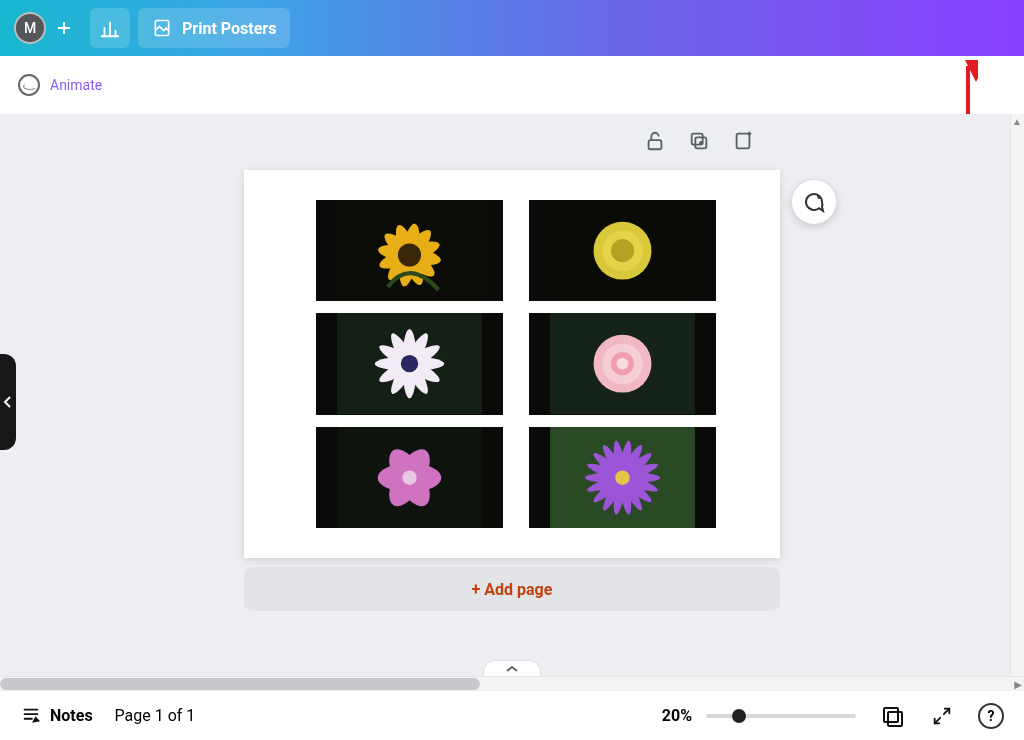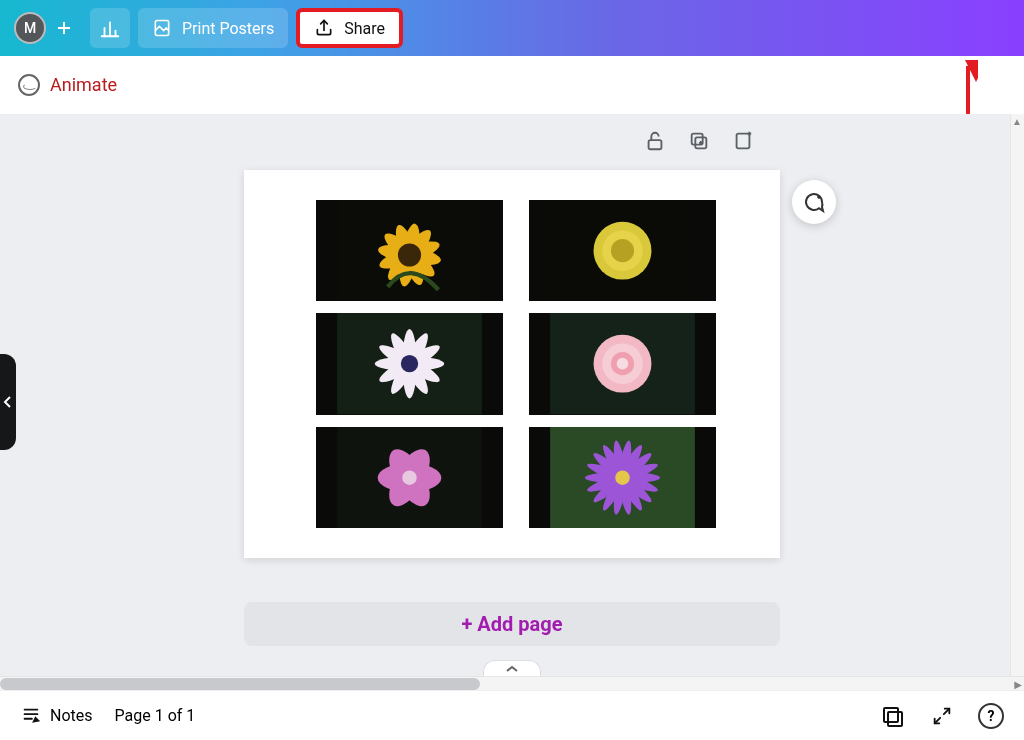--- a/index.html
+++ b/index.html
@@ -12,62 +12,62 @@
       display: flex;
       align-items: center;
       padding: 0 14px;
       gap: 8px;
       color: #fff;
     }
     .doc-title { font-size: 16px; font-weight: 700; flex: 1; white-space: nowrap; overflow: hidden; text-overflow: ellipsis; }
     .avatar { width: 32px; height: 32px; border-radius: 50%; background: #54575a; border: 2px solid rgba(255,255,255,0.6); display: flex; align-items: center; justify-content: center; font-size: 14px; font-weight: 500; color:#fff; }
     .hdr-btn { height: 40px; border-radius: 6px; display: flex; align-items: center; justify-content: center; background: rgba(255,255,255,0.16); cursor: pointer; }
     .hdr-btn.icon { width: 40px; }
-    .hdr-btn.text { padding: 15px 14px; gap: 10px; font-size: 16px; font-weight: 400; color:#fff; }
+    .hdr-btn.text { padding: 15px 14px; gap: 10px; font-size: 16px; font-weight: 700; color:#fff; }
     .plus-btn { width: 24px; height: 24px; border-radius: 50%; display:flex; align-items:center; justify-content:center; cursor:pointer; margin-left:-2px; margin-right:6px; }
     .share-btn { background: #fff !important; color: #111 !important; border: 4px solid #e31b23; position: relative; }
     
     
     .annotate { position: absolute; pointer-events:none; }
     .arrow-down { top: 60px; left: 958px; }
 
     
     .second-bar { height: 58px; display:flex; align-items:center; padding: 0 18px; gap: 12px; border-bottom: 1px solid rgba(0,0,0,0); }
-    .animate-btn { display:flex; align-items:center; gap:10px; cursor:pointer; font-size: 18px; color:#b91c1c; }
+    .animate-btn { display:flex; align-items:center; gap:10px; cursor:pointer; font-size: 14px; color:#8b5cf6; }
     .circle-icon { width: 22px; height:22px; border-radius:50%; border:2px solid #666; position:relative; }
     .circle-icon::after { content:""; position:absolute; top:7px; left:3px; width:12px; height:5px; border-radius:50%; border:1.5px solid #888; border-top-color:transparent; border-right-color:transparent;}
 
     
     .canvas-area { flex:1; background:#eceef1; position:relative; overflow:hidden; }
     .collapse-tab { position:absolute; left:0; top:50%; transform:translateY(-50%); width:16px; height:96px; background:#151719; border-radius:0 12px 12px 0; display:flex; align-items:center; justify-content:center; cursor:pointer;}
     .collapse-tab svg { transform: rotate(180deg); }
 
     .page-tools { position:absolute; top:14px; left:50%; transform:translateX(130px); display:flex; gap:18px; }
     .page-tools .tool { width:26px; height:26px; display:flex; align-items:center; justify-content:center; cursor:pointer; color:#5b5f66; }
 
     .page-wrap { position:absolute; top:56px; left:50%; transform:translateX(-50%); }
     .page { width: 536px; height: 388px; background:#fff; box-shadow:0 2px 8px rgba(0,0,0,0.12); padding: 30px 64px 30px 72px; display:grid; grid-template-columns: 1fr 1fr; grid-template-rows: repeat(3,1fr); gap: 12px 26px; }
     .img-cell { background:#0a0b08; overflow:hidden; }
     .flower { width:100%; height:100%; display:flex; align-items:center; justify-content:center; }
 
     .fab { position:absolute; top:66px; left:50%; transform:translateX(280px); width:44px; height:44px; border-radius:50%; background:#fff; box-shadow:0 2px 10px rgba(0,0,0,0.18); display:flex; align-items:center; justify-content:center; cursor:pointer; }
 
-    .add-page { position:absolute; top:488px; left:50%; transform:translateX(-50%); width:536px; height:44px; border-radius:8px; background:#e2e4e8; display:flex; align-items:center; justify-content:center; font-size:20px; font-weight:700; color:#a21caf; cursor:pointer; }
+    .add-page { position:absolute; top:453px; left:50%; transform:translateX(-50%); width:536px; height:44px; border-radius:8px; background:#e2e4e8; display:flex; align-items:center; justify-content:center; font-size:16px; font-weight:700; color:#c2410c; cursor:pointer; }
 
     
     .hscroll { position:absolute; left:0; right:0; bottom:0; height:14px; background:#f4f4f4; border-top:1px solid #e5e5e5; }
     .hscroll-thumb { position:absolute; left:0; width:480px; height:12px; top:1px; background:#c7c9cc; border-radius:6px; cursor:pointer;}
     .hscroll-right { position:absolute; right:2px; top:2px; color:#888; font-size:10px;}
     .vscroll-up { position:absolute; right:2px; top:2px; color:#888; font-size:10px; }
     .canvas-area .vscroll { position:absolute; right:0; top:0; width:14px; bottom:14px; background:#f4f4f4; border-left:1px solid #e5e5e5;}
     .page-chevron { position:absolute; bottom:14px; left:50%; transform:translateX(-50%); width:58px; height:16px; background:#fff; border:1px solid #dcdde0; border-bottom:none; border-radius:12px 12px 0 0; display:flex; align-items:center; justify-content:center; cursor:pointer; }
 
     
     .footer { height:50px; display:flex; align-items:center; padding:0 20px; gap:22px; border-top:1px solid #eee; background:#fff;}
-    .footer .notes { display:flex; align-items:center; gap:8px; font-size:16px; font-weight:400; cursor:pointer; }
+    .footer .notes { display:flex; align-items:center; gap:8px; font-size:16px; font-weight:700; cursor:pointer; }
     .footer .page-ind { font-size:16px; font-weight:400; }
     .footer .spacer { flex:1; }
     .zoom-group { display:flex; align-items:center; gap:14px; }
     .zoom-val { font-size:16px; font-weight:700; }
     .slider { width:150px; height:4px; background:#d6d8dc; border-radius:2px; position:relative; cursor:pointer;}
     .slider-thumb { position:absolute; left:26px; top:-5px; width:14px; height:14px; border-radius:50%; background:#222; }
     .footer .f-icon { width:28px; height:28px; display:flex; align-items:center; justify-content:center; cursor:pointer; }
     .help-icon { width:26px; height:26px; border:2.2px solid #333; border-radius:50%; display:flex; align-items:center; justify-content:center; font-size:14px; font-weight:700; cursor:pointer;}
 
     
@@ -95,28 +95,20 @@
   </div>
 
   <div class="hdr-btn text">
     <svg width="20" height="20" viewBox="0 0 24 24" stroke="#fff" stroke-width="2" fill="none">
         <rect x="4" y="3" width="16" height="18" rx="2"></rect>
         <path d="M4 15l5-5 5 5 3-3 3 3"></path>
       </svg>
     <span>Print Posters</span>
   </div>
 
-  <div class="hdr-btn text share-btn">
-    <svg width="20" height="20" viewBox="0 0 24 24" stroke="#111" stroke-width="2" fill="none" stroke-linecap="round">
-        <path d="M4 14v4a2 2 0 002 2h12a2 2 0 002-2v-4"></path>
-        <path d="M12 3v12"></path>
-        <path d="M8 7l4-4 4 4"></path>
-      </svg>
-    <span>Share</span>
-  </div>
 </div>
 
 <svg class="annotate arrow-down" width="20" height="140" viewBox="0 0 20 140">
   <defs>
       <marker id="ah" markerWidth="8" markerHeight="8" refX="4" refY="2" orient="auto">
         <polygon points="8,0 0,4 8,8" fill="#e31b23"></polygon>
       </marker>
     </defs>
   <line x1="10" y1="136" x2="10" y2="6" stroke="#e31b23" stroke-width="4" marker-end="url(#ah)"></line>
 </svg>
@@ -278,20 +270,26 @@
 <div class="footer">
   <div class="notes">
     <svg width="22" height="22" viewBox="0 0 24 24" fill="none" stroke="#111" stroke-width="2" stroke-linecap="round">
         <path d="M5 5h14M5 10h14M5 15h8"></path>
         <path d="M17 14l3 3-5 1 2-4z" fill="#111"></path>
       </svg>
     <span>Notes</span>
   </div>
   <div class="page-ind">Page 1 of 1</div>
   <div class="spacer"></div>
+  <div class="zoom-group">
+    <span class="zoom-val">20%</span>
+    <div class="slider">
+      <div class="slider-thumb"></div>
+    </div>
+  </div>
   <div class="f-icon">
     <svg width="24" height="24" viewBox="0 0 24 24" fill="none" stroke="#111" stroke-width="2">
         <rect x="4" y="4" width="14" height="14" rx="1"></rect>
         <rect x="8" y="8" width="14" height="14" rx="1"></rect>
       </svg>
   </div>
   <div class="f-icon">
     <svg width="22" height="22" viewBox="0 0 24 24" fill="none" stroke="#111" stroke-width="2" stroke-linecap="round">
         <path d="M4 20l6-6M20 4l-6 6"></path>
         <path d="M4 20v-5M4 20h5M20 4v5M20 4h-5"></path>

